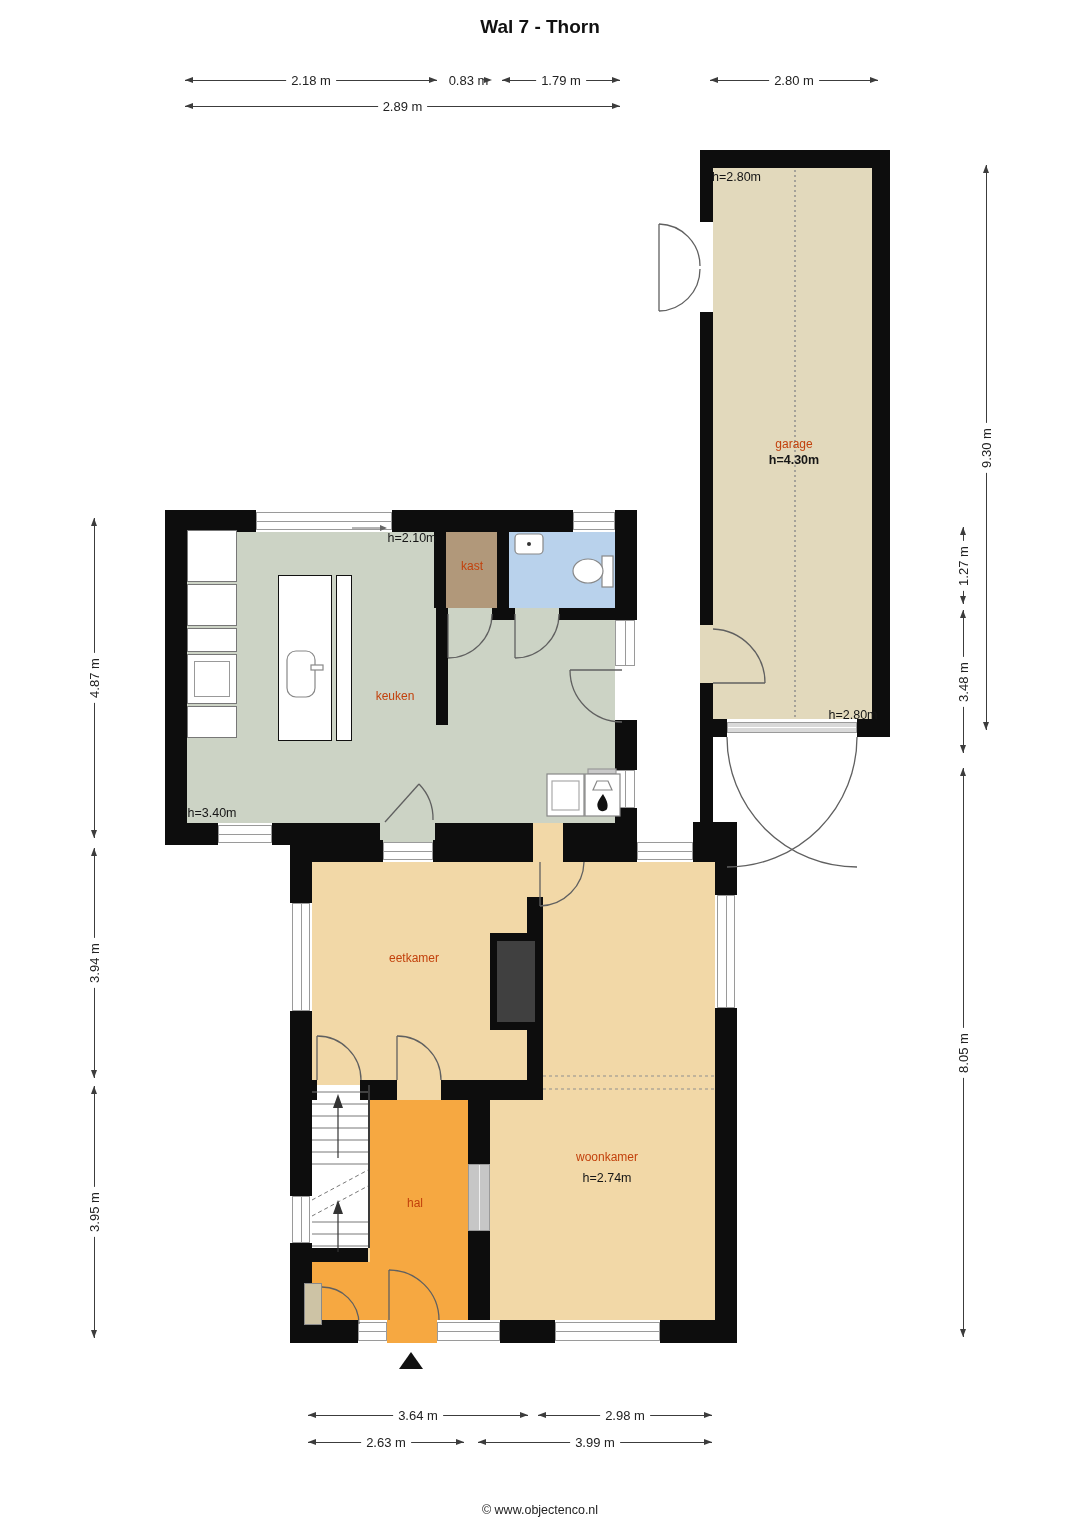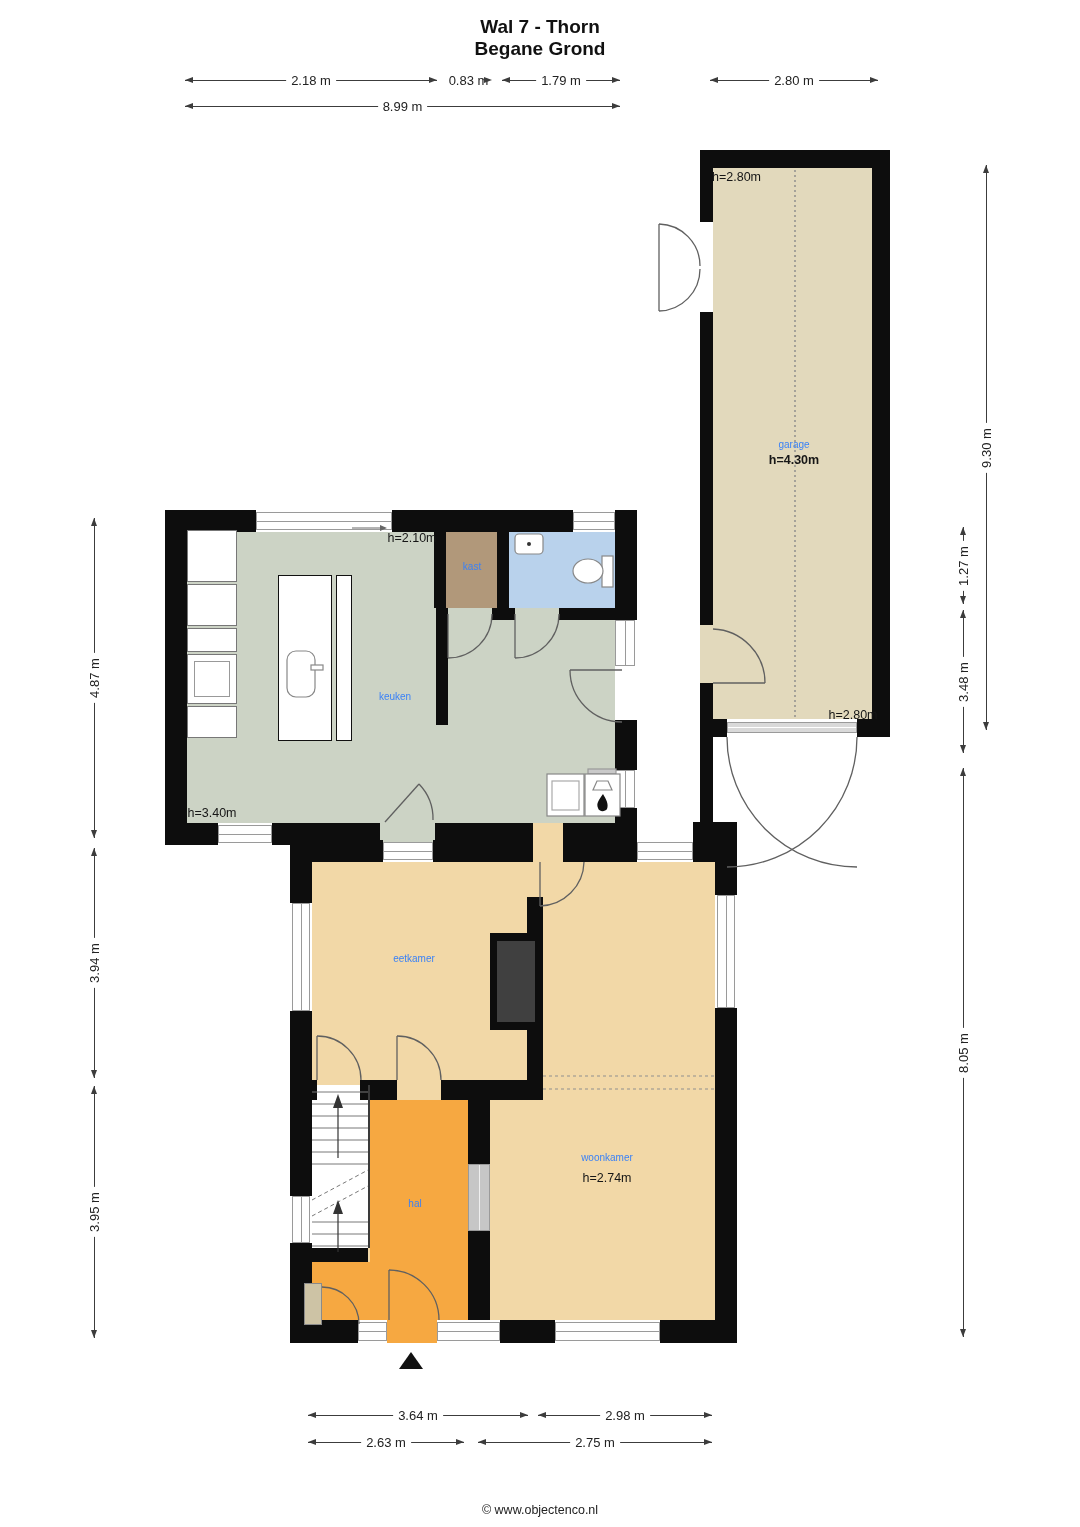--- a/index.html
+++ b/index.html
@@ -25,21 +25,21 @@
   .thresh.win-h::after{border-top:1px solid #fff;}
   .win-gray{background:#c6c6c6;}
   .win-gray.win-v::after{border-left:1px solid #efefef;}
   
   .cab{position:absolute;background:#fff;border:1px solid #777;box-sizing:border-box;}
   .cab-in{position:absolute;background:#fff;border:1px solid #999;box-sizing:border-box;}
   .isl{position:absolute;background:#fff;border:1.6px solid #111;box-sizing:border-box;}
   .meter{position:absolute;background:#cdc3a5;border:1px solid #8a8a8a;box-sizing:border-box;}
   .stairs-edge{position:absolute;background:#3a3a3a;}
   
-  .lbl{position:absolute;transform:translate(-50%,-50%);font-size:10px;color:#3b82f6;white-space:nowrap;}
+  .lbl{position:absolute;transform:translate(-50%,-50%);font-size:12px;color:#c2410c;white-space:nowrap;}
   .lbl-sub{position:absolute;transform:translate(-50%,-50%);font-size:12.5px;color:#161616;white-space:nowrap;}
   .lbl-left{transform:translate(0,-50%);}
   .title{position:absolute;left:0;width:100%;text-align:center;font-size:19px;font-weight:bold;color:#111;}
   .footer{position:absolute;left:0;width:100%;text-align:center;font-size:12.5px;color:#222;line-height:16px;}
   
   .dim-h{position:absolute;height:0;border-top:1px solid var(--dim-line,#3c3c3c);}
   .dim-h::before{content:"";position:absolute;left:0;top:-4px;width:0;height:0;border:3.5px solid transparent;border-left:0;border-right:8px solid var(--dim-line,#3c3c3c);}
   .dim-h::after{content:"";position:absolute;right:0;top:-4px;width:0;height:0;border:3.5px solid transparent;border-right:0;border-left:8px solid var(--dim-line,#3c3c3c);}
   .dim-h span{position:absolute;left:50%;top:-1px;transform:translate(-50%,-50%);background:#fff;padding:0 5px;font-size:13px;white-space:nowrap;color:#222;}
   .dim-v{position:absolute;width:0;border-left:1px solid var(--dim-line,#3c3c3c);}
@@ -47,21 +47,20 @@
   .dim-v::after{content:"";position:absolute;bottom:0;left:-4px;width:0;height:0;border:3.5px solid transparent;border-bottom:0;border-top:8px solid var(--dim-line,#3c3c3c);}
   .dim-v span{position:absolute;top:50%;left:-1px;transform:translate(-50%,-50%) rotate(-90deg);background:#fff;padding:0 5px;font-size:13px;white-space:nowrap;color:#222;}
   svg.overlay{position:absolute;left:0;top:0;}
 </style>
 </head>
 <body>
 
 <div class="canvas">
 
   <div class="title" style="top:16px;">Wal 7 - Thorn</div>
-  <div class="title" style="top:38px;">Begane Grond</div>
 
   <div class="fl fl-keuken" style="left:187px;top:532px;width:428px;height:291px;"></div>
   <div class="fl fl-kast" style="left:446px;top:532px;width:51px;height:76px;"></div>
   <div class="fl fl-bath" style="left:509px;top:532px;width:106px;height:76px;"></div>
   <div class="fl fl-garage" style="left:713px;top:168px;width:159px;height:551px;"></div>
   <div class="fl fl-garage" style="left:700px;top:625px;width:13px;height:58px;"></div>
   <div class="fl fl-living" style="left:312px;top:862px;width:403px;height:458px;"></div>
   <div class="fl fl-living" style="left:533px;top:823px;width:30px;height:39px;"></div>
   <div class="fl fl-keuken" style="left:380px;top:823px;width:55px;height:19px;"></div>
   <div class="fl fl-keuken" style="left:448px;top:608px;width:44px;height:12px;"></div>
@@ -245,21 +244,21 @@
   <div class="dim-h" style="left:445px;top:80px;width:47px;">
       <span>0.83 m</span>
     </div>
   <div class="dim-h" style="left:502px;top:80px;width:118px;">
       <span>1.79 m</span>
     </div>
   <div class="dim-h" style="left:710px;top:80px;width:168px;">
       <span>2.80 m</span>
     </div>
   <div class="dim-h" style="left:185px;top:106px;width:435px;">
-      <span>8.99 m</span>
+      <span>2.89 m</span>
     </div>
 
   <div class="dim-v" style="left:94px;top:518px;height:320px;">
       <span>4.87 m</span>
     </div>
   <div class="dim-v" style="left:94px;top:848px;height:230px;">
       <span>3.94 m</span>
     </div>
   <div class="dim-v" style="left:94px;top:1086px;height:252px;">
       <span>3.95 m</span>
@@ -281,18 +280,18 @@
   <div class="dim-h" style="left:308px;top:1415px;width:220px;">
       <span>3.64 m</span>
     </div>
   <div class="dim-h" style="left:538px;top:1415px;width:174px;">
       <span>2.98 m</span>
     </div>
   <div class="dim-h" style="left:308px;top:1442px;width:156px;">
       <span>2.63 m</span>
     </div>
   <div class="dim-h" style="left:478px;top:1442px;width:234px;">
-      <span>2.75 m</span>
+      <span>3.99 m</span>
     </div>
 
   <div class="footer" style="top:1502px;">© www.objectenco.nl</div>
 
 </div>
 
 </body></html>

